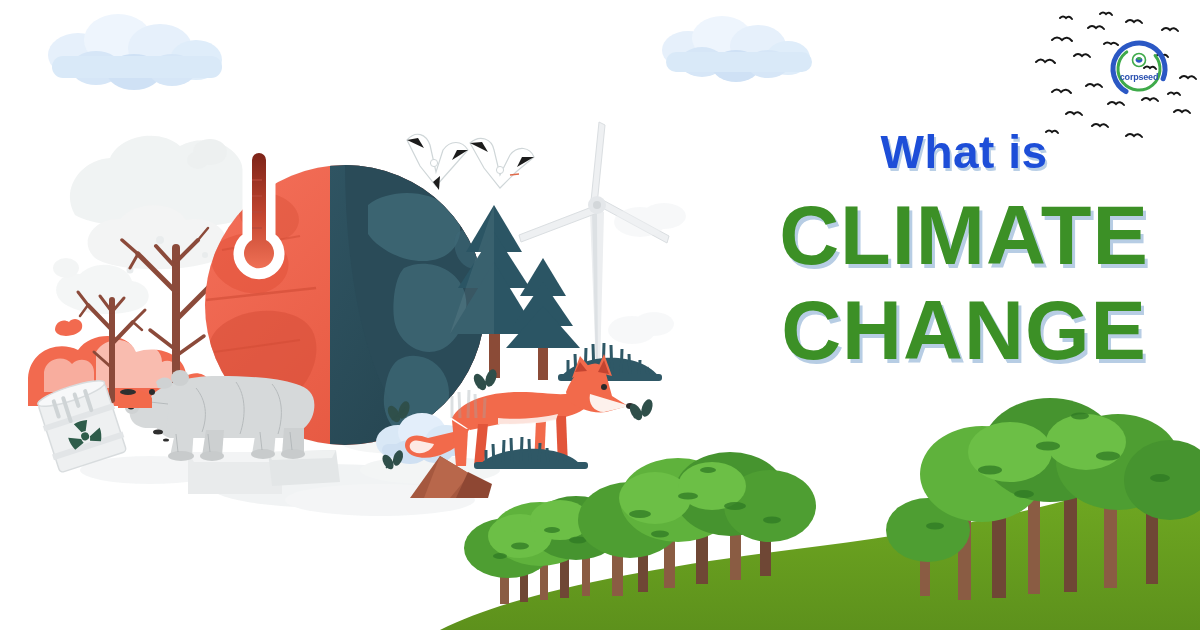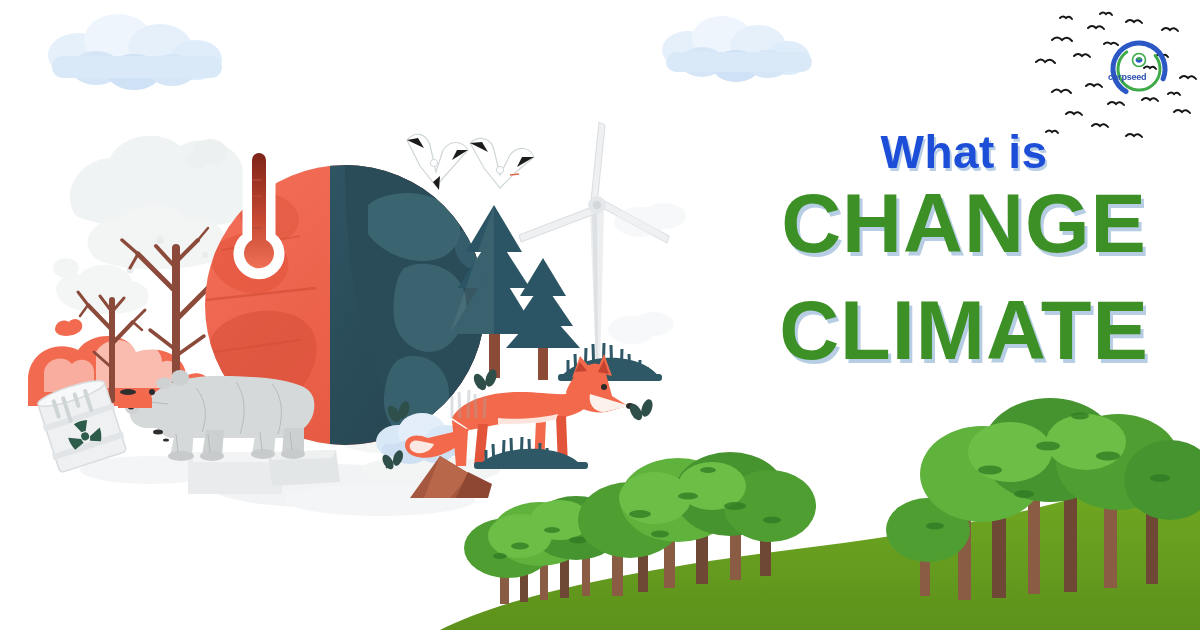--- a/index.html
+++ b/index.html
@@ -55,20 +55,21 @@
     top:38px;
     width:62px;
     height:62px;
     z-index:50;
   }
   #logo .ring-svg { position:absolute; inset:0; }
   #logo .wordmark {
     position:absolute;
     left:0; right:0;
     top:34px;
+    text-align:center;
     font-size:9px;
     font-weight:bold;
     color:#2b51b0;
     letter-spacing:-0.2px;
   }
 </style>
 </head>
 <body>
 
 <div id="stage">
@@ -527,22 +528,22 @@
         <ellipse cx="664" cy="216" rx="22" ry="13" fill="#f0f2f4"></ellipse>
         <ellipse cx="632" cy="330" rx="24" ry="14" fill="#f0f2f4"></ellipse>
         <ellipse cx="654" cy="324" rx="20" ry="12" fill="#f0f2f4"></ellipse>
       </g>
 
     </g>
   </svg>
 
   <div id="headline">
     <div id="kicker">What is</div>
+    <div class="bigline" id="line1">CLIMATE</div>
     <div class="bigline" id="line2">CHANGE</div>
-    <div class="bigline" id="line1">CLIMATE</div>
   </div>
 
   <div id="logo">
     <svg class="ring-svg" viewBox="0 0 62 62">
       <circle cx="31" cy="31" r="26" fill="none" stroke="#2b58c4" stroke-width="5" stroke-dasharray="118 45" transform="rotate(120 31 31)" stroke-linecap="round"></circle>
       <circle cx="31" cy="31" r="21" fill="none" stroke="#3faa4a" stroke-width="3" stroke-dasharray="100 33" transform="rotate(-40 31 31)" stroke-linecap="round"></circle>
       <circle cx="31" cy="22" r="6.5" fill="#ffffff" stroke="#3faa4a" stroke-width="1.6"></circle>
       <path d="M27.5 22 a3.6 3.6 0 0 1 7 0 a3.6 3.6 0 0 1 -7 0" fill="#2b58c4"></path>
       <path d="M28 20.5 q3 -3 6 0 q-3 3 -6 0" fill="#3faa4a"></path>
     </svg>

